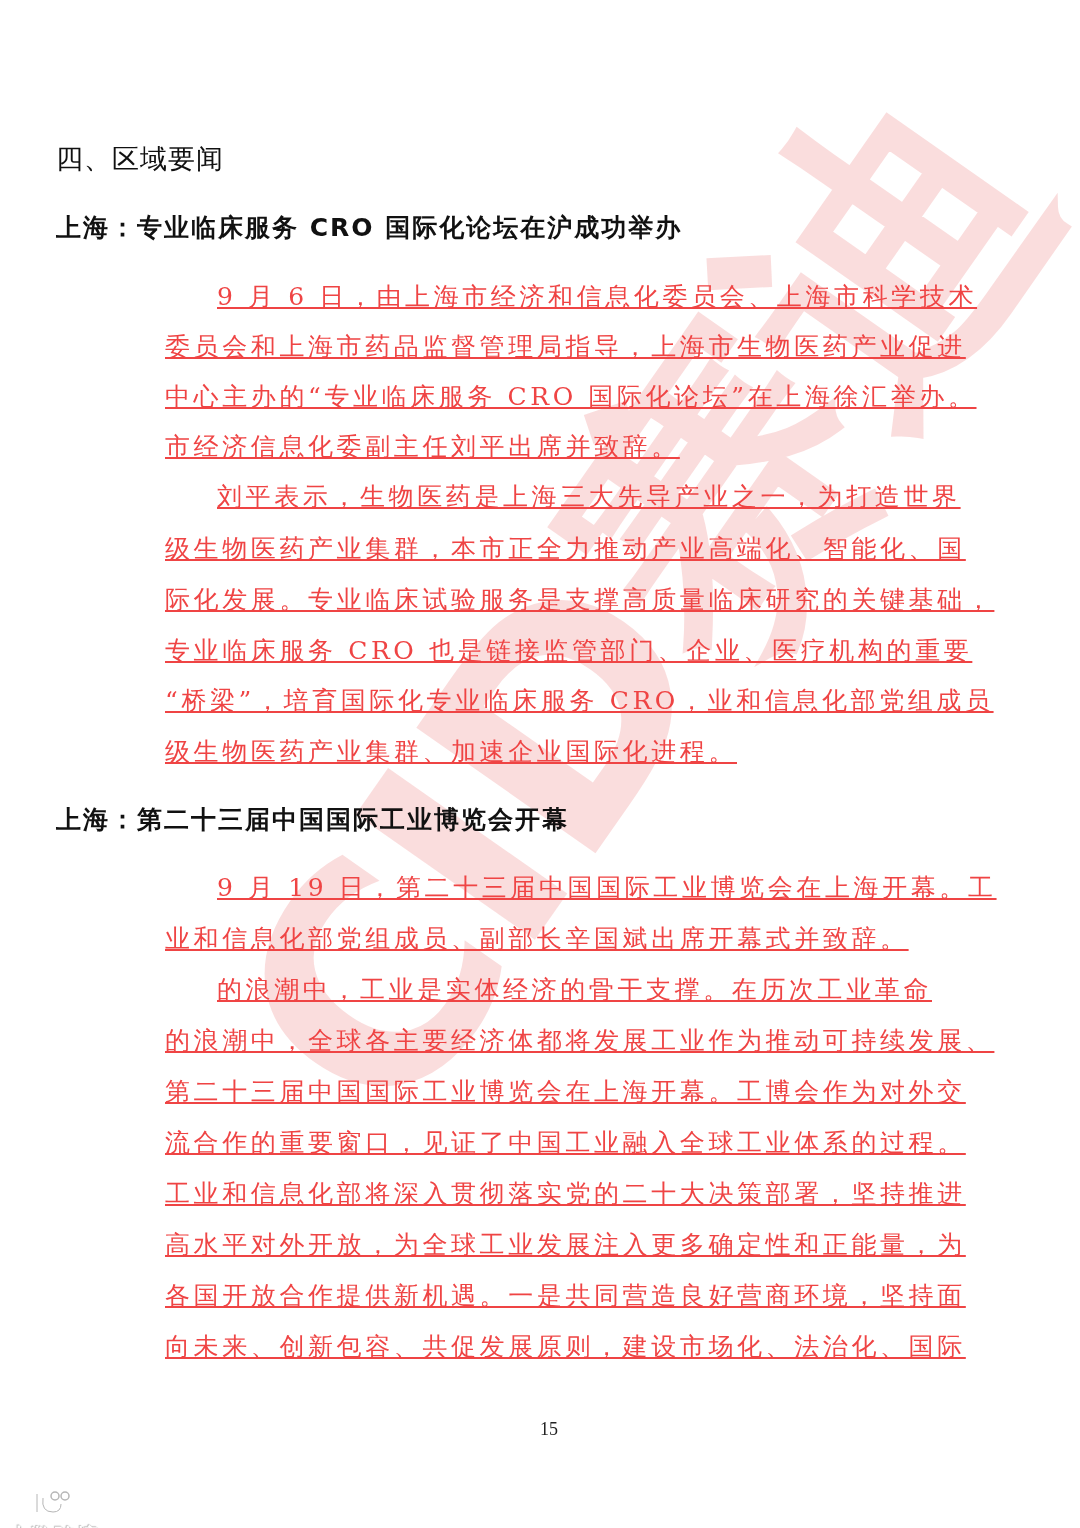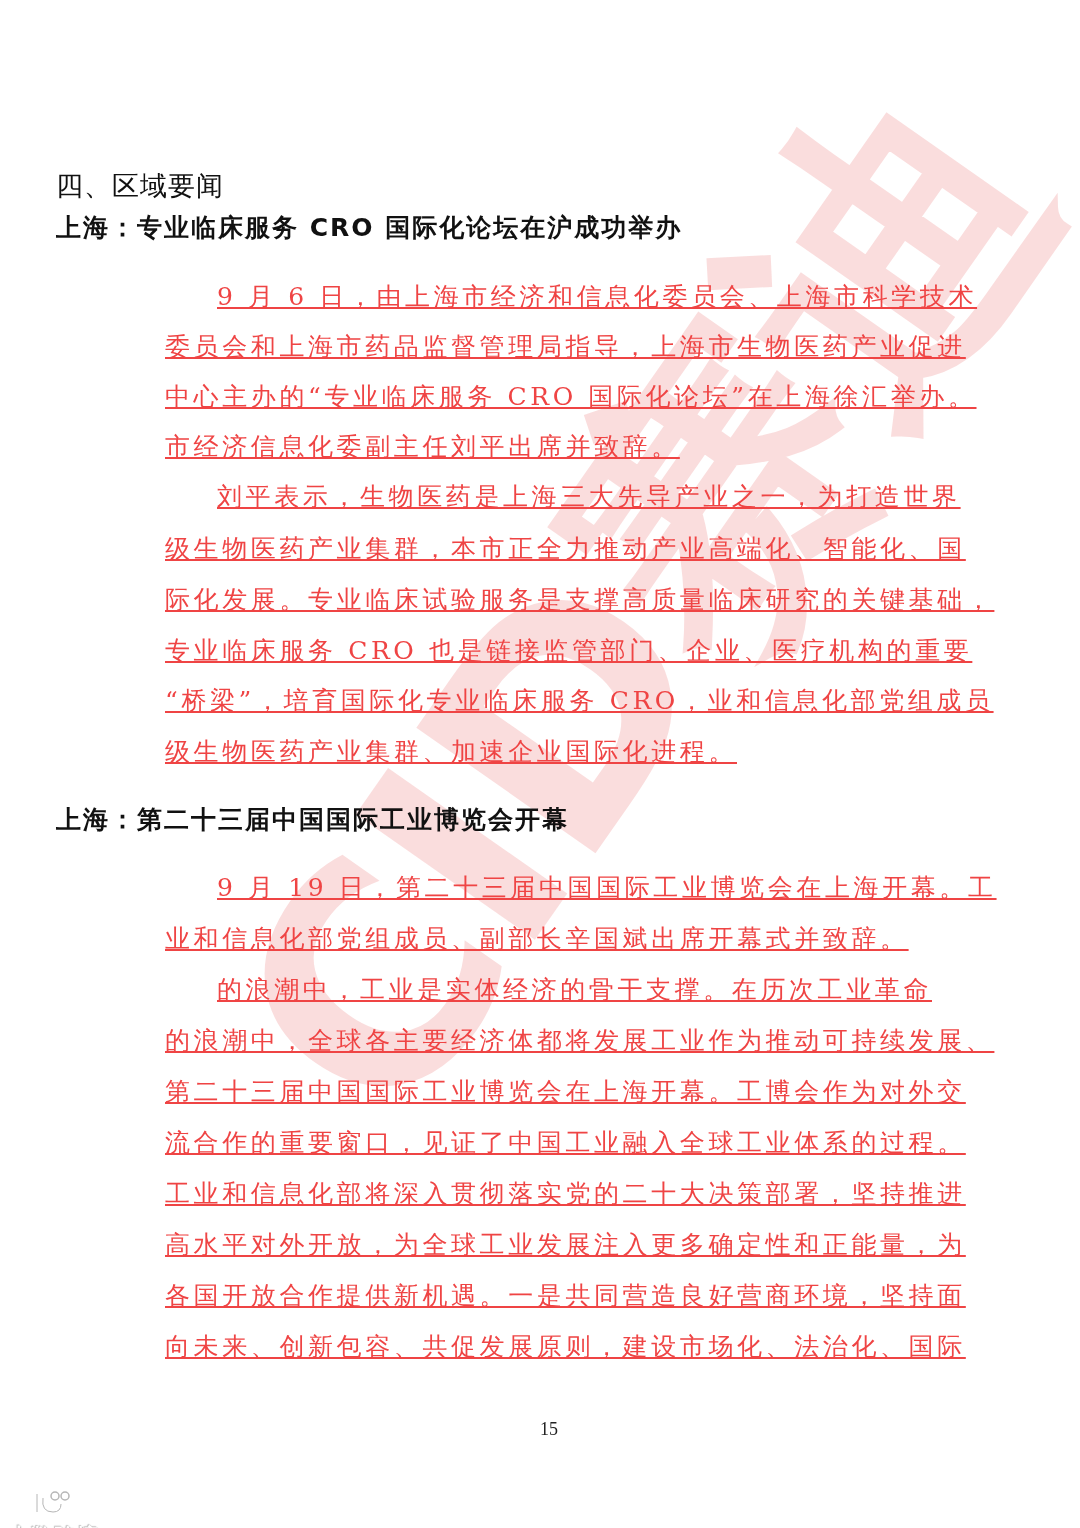--- a/index.html
+++ b/index.html
@@ -17,21 +17,21 @@
       font-size: 300px; color: #e23a3a; opacity: 0.17;
       white-space: nowrap; letter-spacing: -6px; pointer-events: none;
       z-index: 0; width: 900px; text-align: center; line-height: 1;
     }
     .content { position: absolute; left: 165px; top: 0; width: 752px; z-index: 1; }
     .line { position: absolute; left: 0; white-space: nowrap; font-size: 25px; line-height: 32px; letter-spacing: 3.6px; color: #ef4444; text-decoration: underline; }
     .indent { left: 52px; }
     .section-heading {
       position: absolute; left: 56px; top: 141px;
       font-family: "DejaVu Sans", sans-serif; font-size: 27px; line-height: 36px;
-      color: #111; white-space: nowrap; letter-spacing: 1px; margin-top: 27px;
+      color: #111; white-space: nowrap; letter-spacing: 1px;
     }
     .article-title {
       position: absolute; left: 56px; white-space: nowrap;
       font-family: "DejaVu Sans", sans-serif; font-weight: bold; font-size: 25px;
       line-height: 34px; letter-spacing: 2px; color: #111;
     }
     .page-number {
       position: absolute; left: 540px; top: 1419px; width: 40px; text-align: left;
       font-family: "Liberation Serif", serif; font-size: 18px; color: #222;
     }

